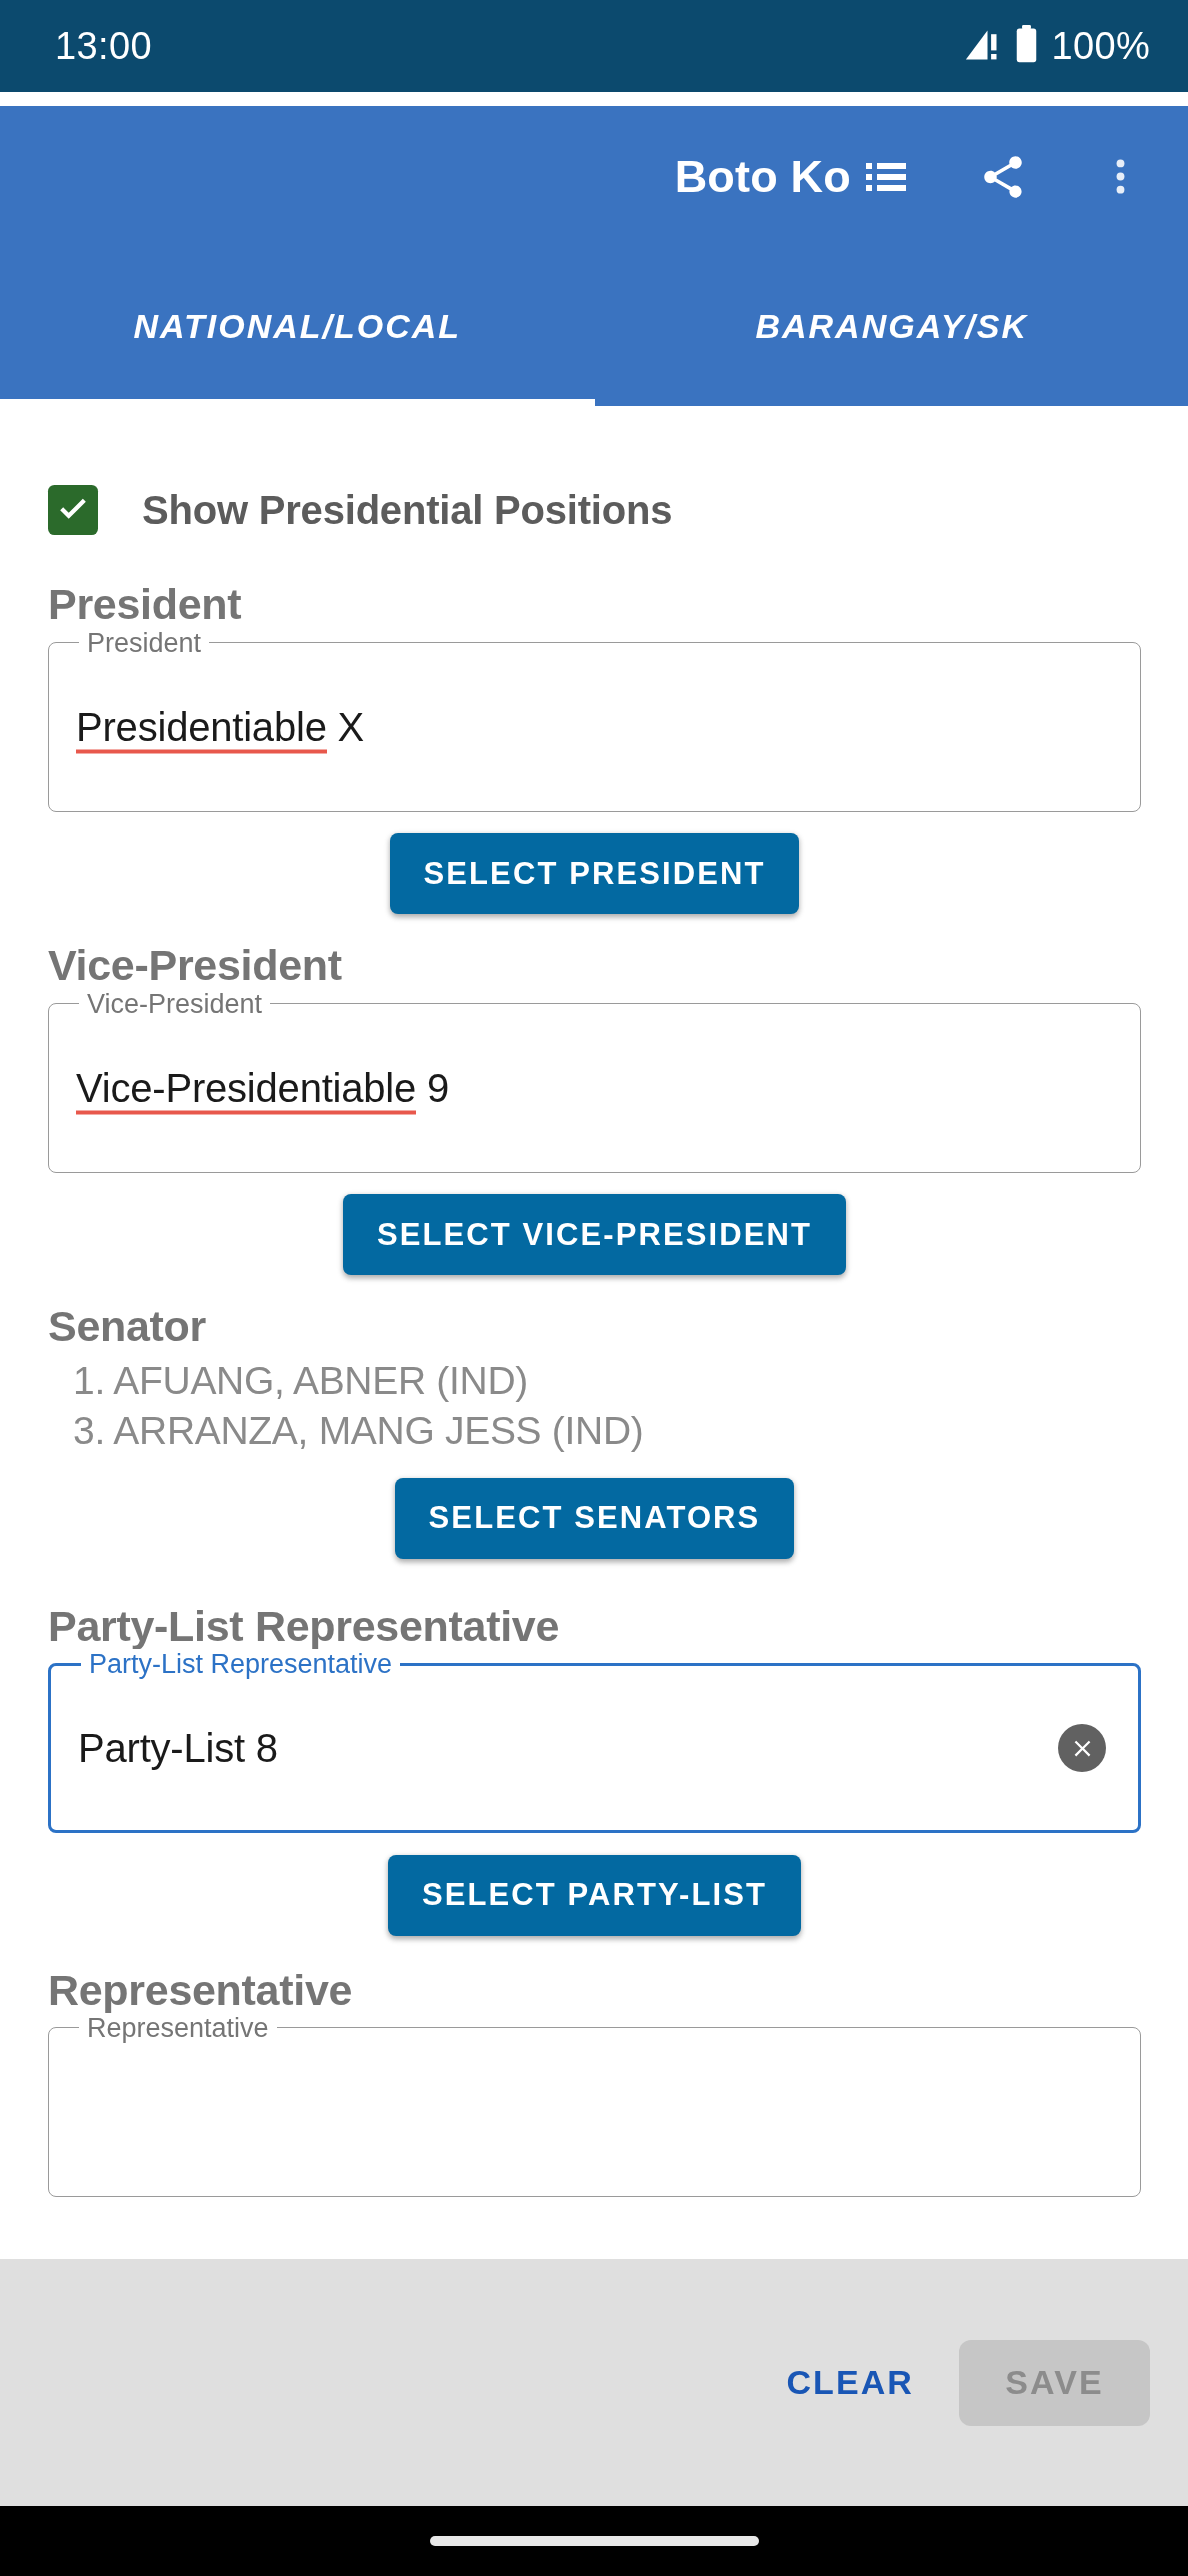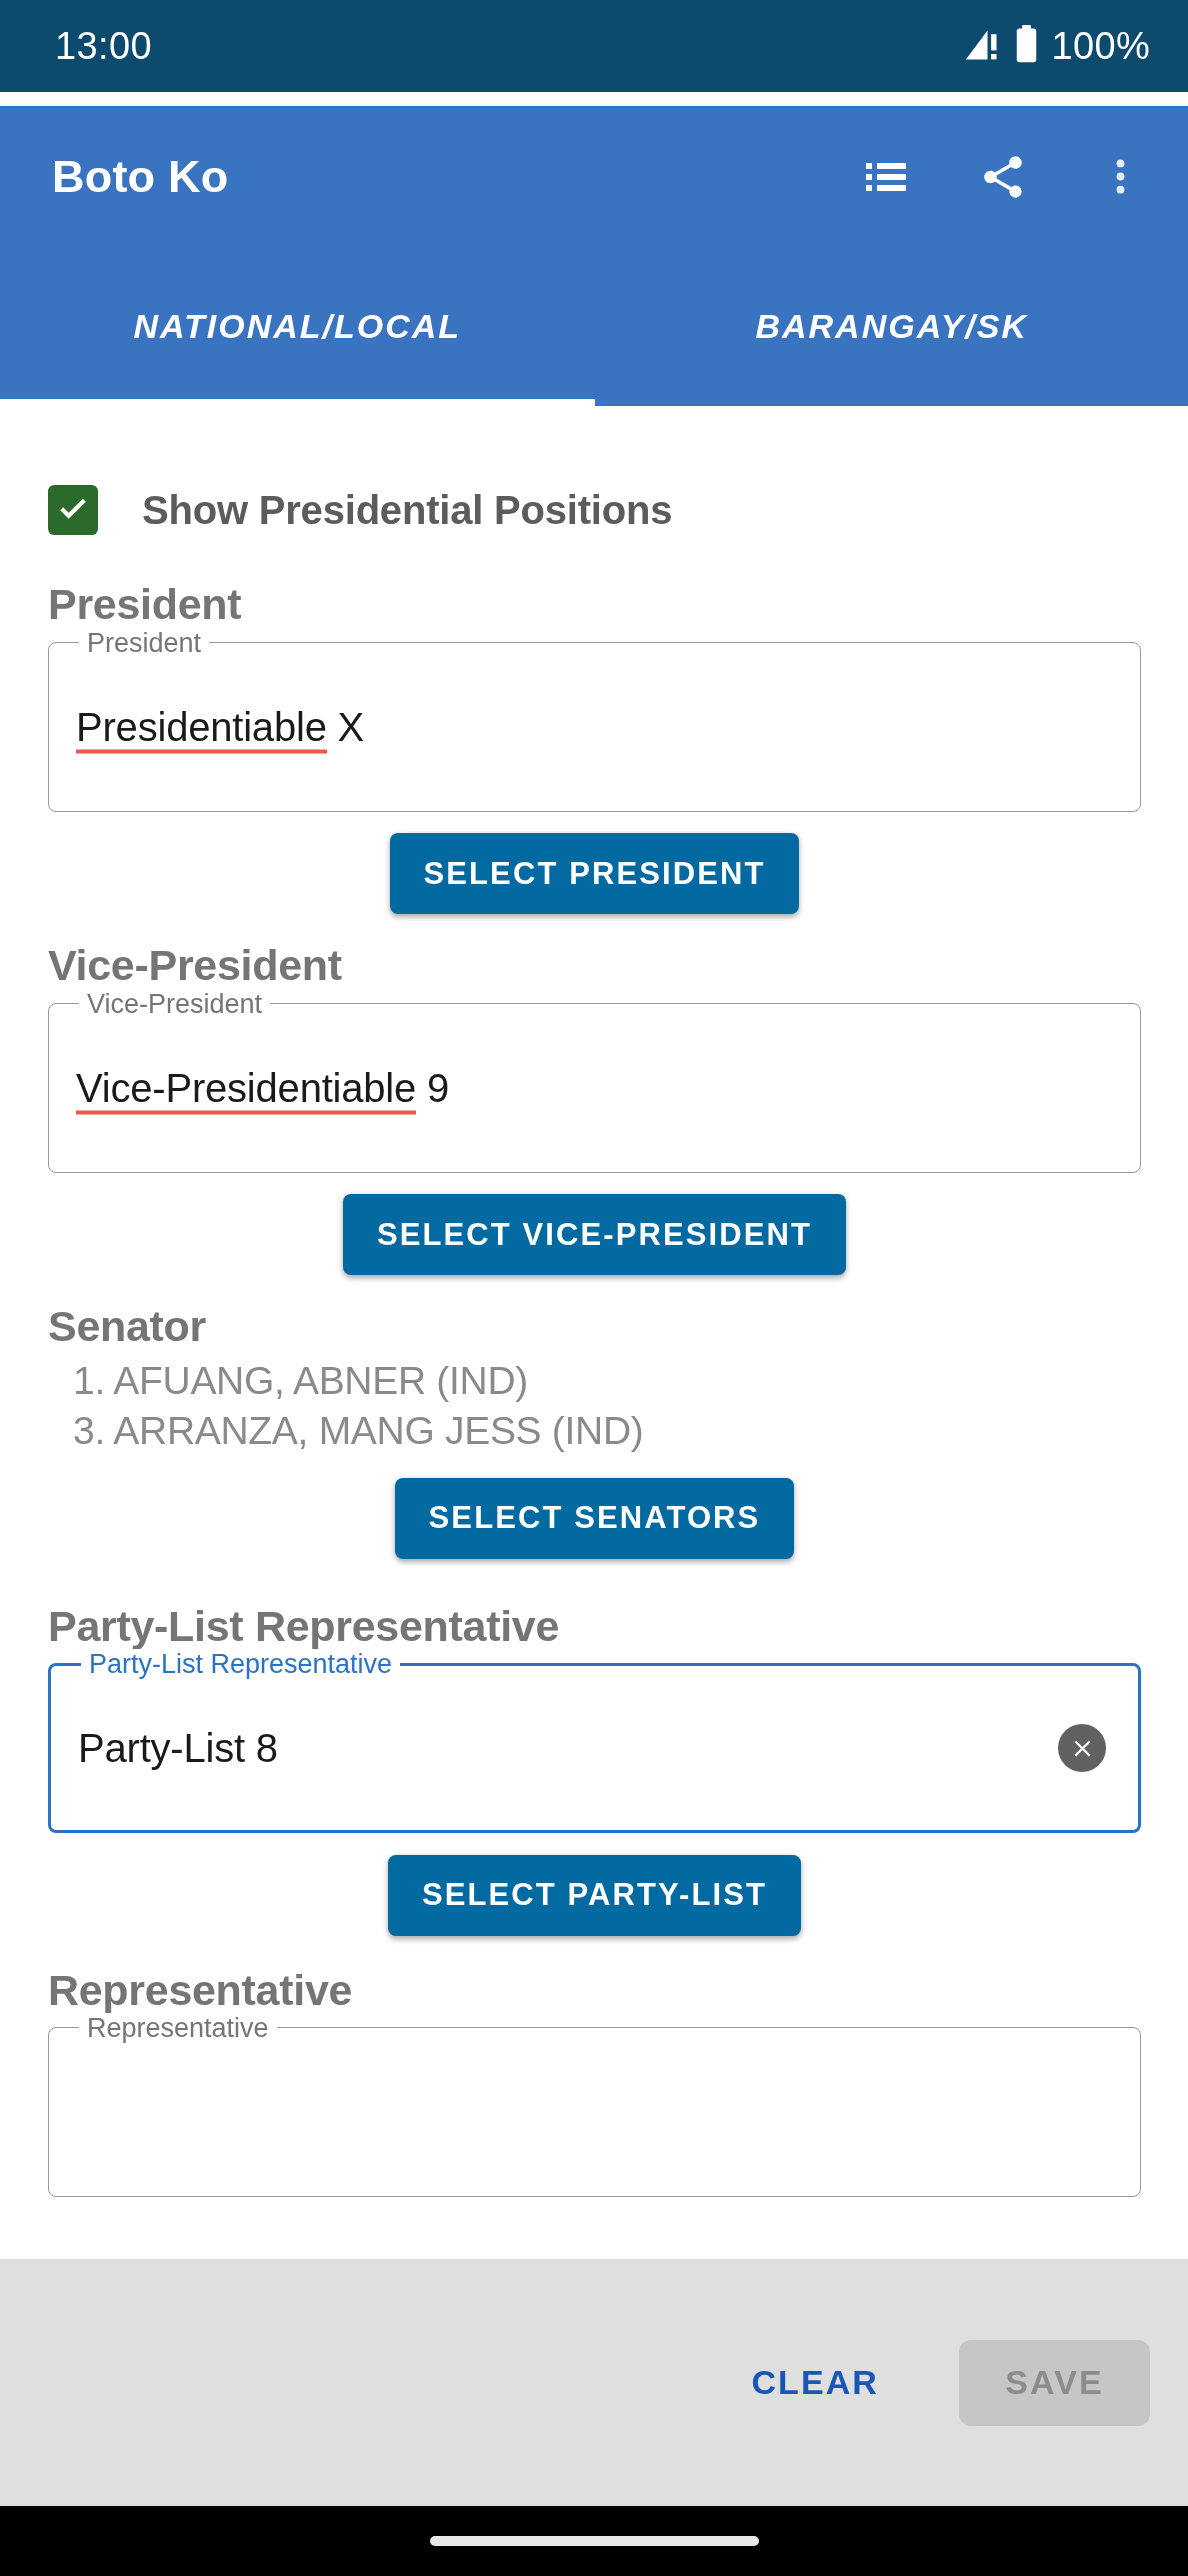--- a/index.html
+++ b/index.html
@@ -55,20 +55,21 @@
   
   .app-bar {
     position: absolute;
     top: 106px; left: 0;
     width: 1189px;
     height: 141px;
     background: #3A73C0;
     display: flex;
     align-items: center;
     padding: 0 34px 0 52px;
+    text-align: right;
   }
   .app-title {
     color: #ffffff;
     font-size: 45px;
     font-weight: 700;
     letter-spacing: 0.2px;
     flex: 1;
   }
   .appbar-actions {
     display: flex;
@@ -267,21 +268,21 @@
   .bottom-bar {
     position: absolute;
     bottom: 70px; left: 0;
     width: 1189px;
     height: 247px;
     background: #DFDFDF;
     display: flex;
     align-items: center;
     justify-content: flex-end;
     padding-right: 39px;
-    gap: 57px;
+    gap: 22px;
   }
   .btn-clear {
     background: transparent;
     border: none;
     color: #1956B5;
     font-family: "Liberation Sans", sans-serif;
     font-size: 34px;
     font-weight: 700;
     letter-spacing: 2.1px;
     padding: 19.7px 23px;

